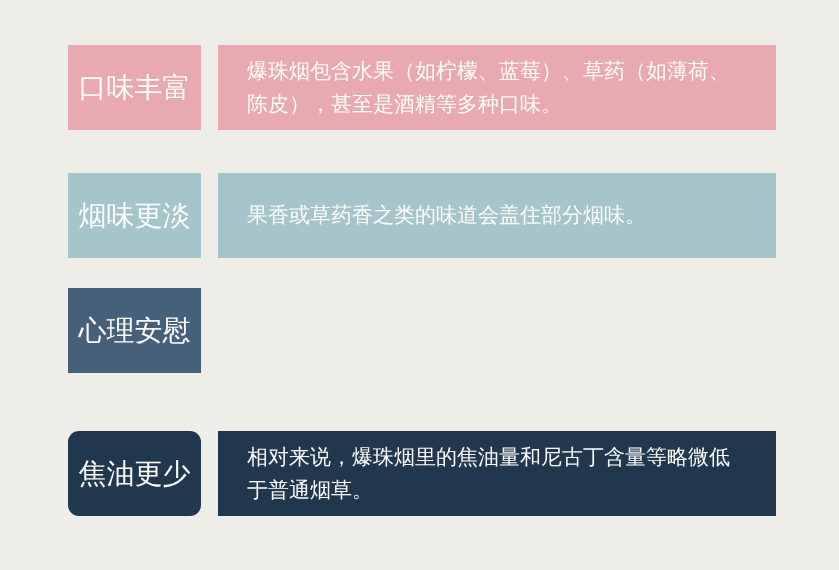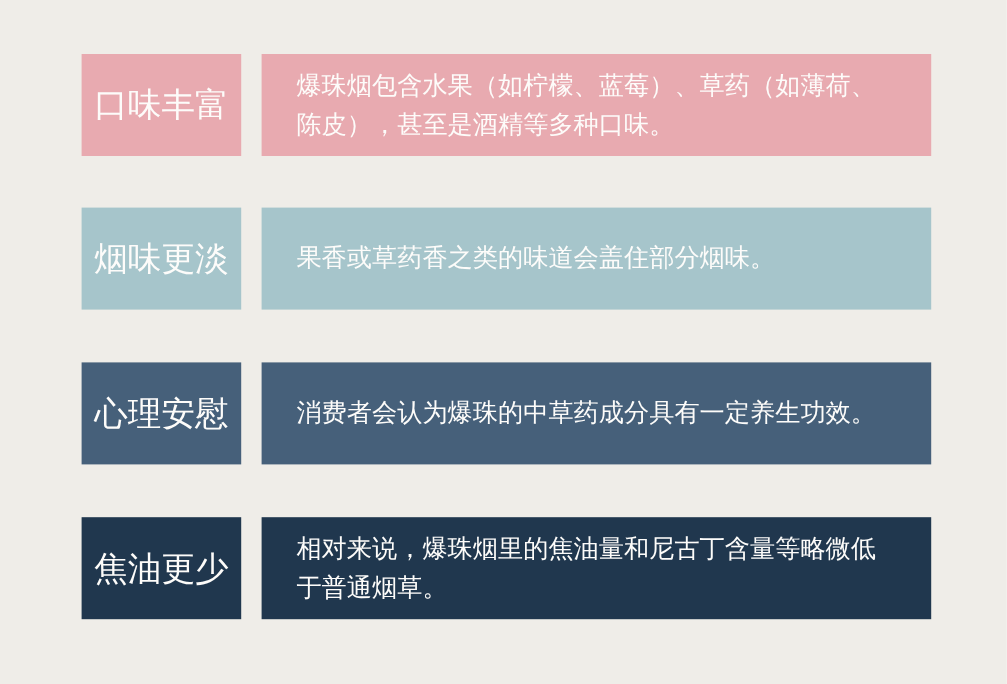--- a/index.html
+++ b/index.html
@@ -15,21 +15,21 @@
   }
   .row {
     position: absolute;
     left: 68px;
     display: flex;
     gap: 17px;
     height: 85px;
   }
   .row-1 { top: 45px; }
   .row-2 { top: 173px; }
-  .row-3 { top: 302px; border-radius: 11px; }
+  .row-3 { top: 288px; border-radius: 11px; }
   .row-4 { top: 431px; }
   .label-box {
     width: 133px;
     height: 85px;
     display: flex;
     align-items: center;
     justify-content: center;
     color: #fdfcfa;
     font-size: 28px;
     letter-spacing: 0px;
@@ -66,25 +66,22 @@
 
   <div class="row row-1">
     <div class="label-box" style="background-color: rgb(232, 170, 176);">口味丰富</div>
     <div class="desc-box" style="background-color: rgb(232, 170, 176);">
       <span class="desc-text">爆珠烟包含水果（如柠檬、蓝莓）、草药（如薄荷、陈皮），甚至是酒精等多种口味。</span>
     </div>
   </div>
 
   <div class="row row-3">
     <div class="label-box" style="background-color: rgb(70, 96, 122);">心理安慰</div>
-    <div class="desc-box" style="background-color: rgb(70, 96, 122);">
-      <span class="desc-text">消费者会认为爆珠的中草药成分具有一定养生功效。</span>
-    </div>
   </div>
 
   <div class="row row-4">
-    <div class="label-box" style="background-color: rgb(32, 55, 78);">焦油更少</div>
+    <div class="label-box" style="background-color: rgb(32, 55, 78); border-radius: 11px;">焦油更少</div>
     <div class="desc-box" style="background-color: rgb(32, 55, 78); align-items: center;">
       <span class="desc-text">相对来说，爆珠烟里的焦油量和尼古丁含量等略微低于普通烟草。</span>
     </div>
   </div>
 
 </div>
 
 </body></html>

